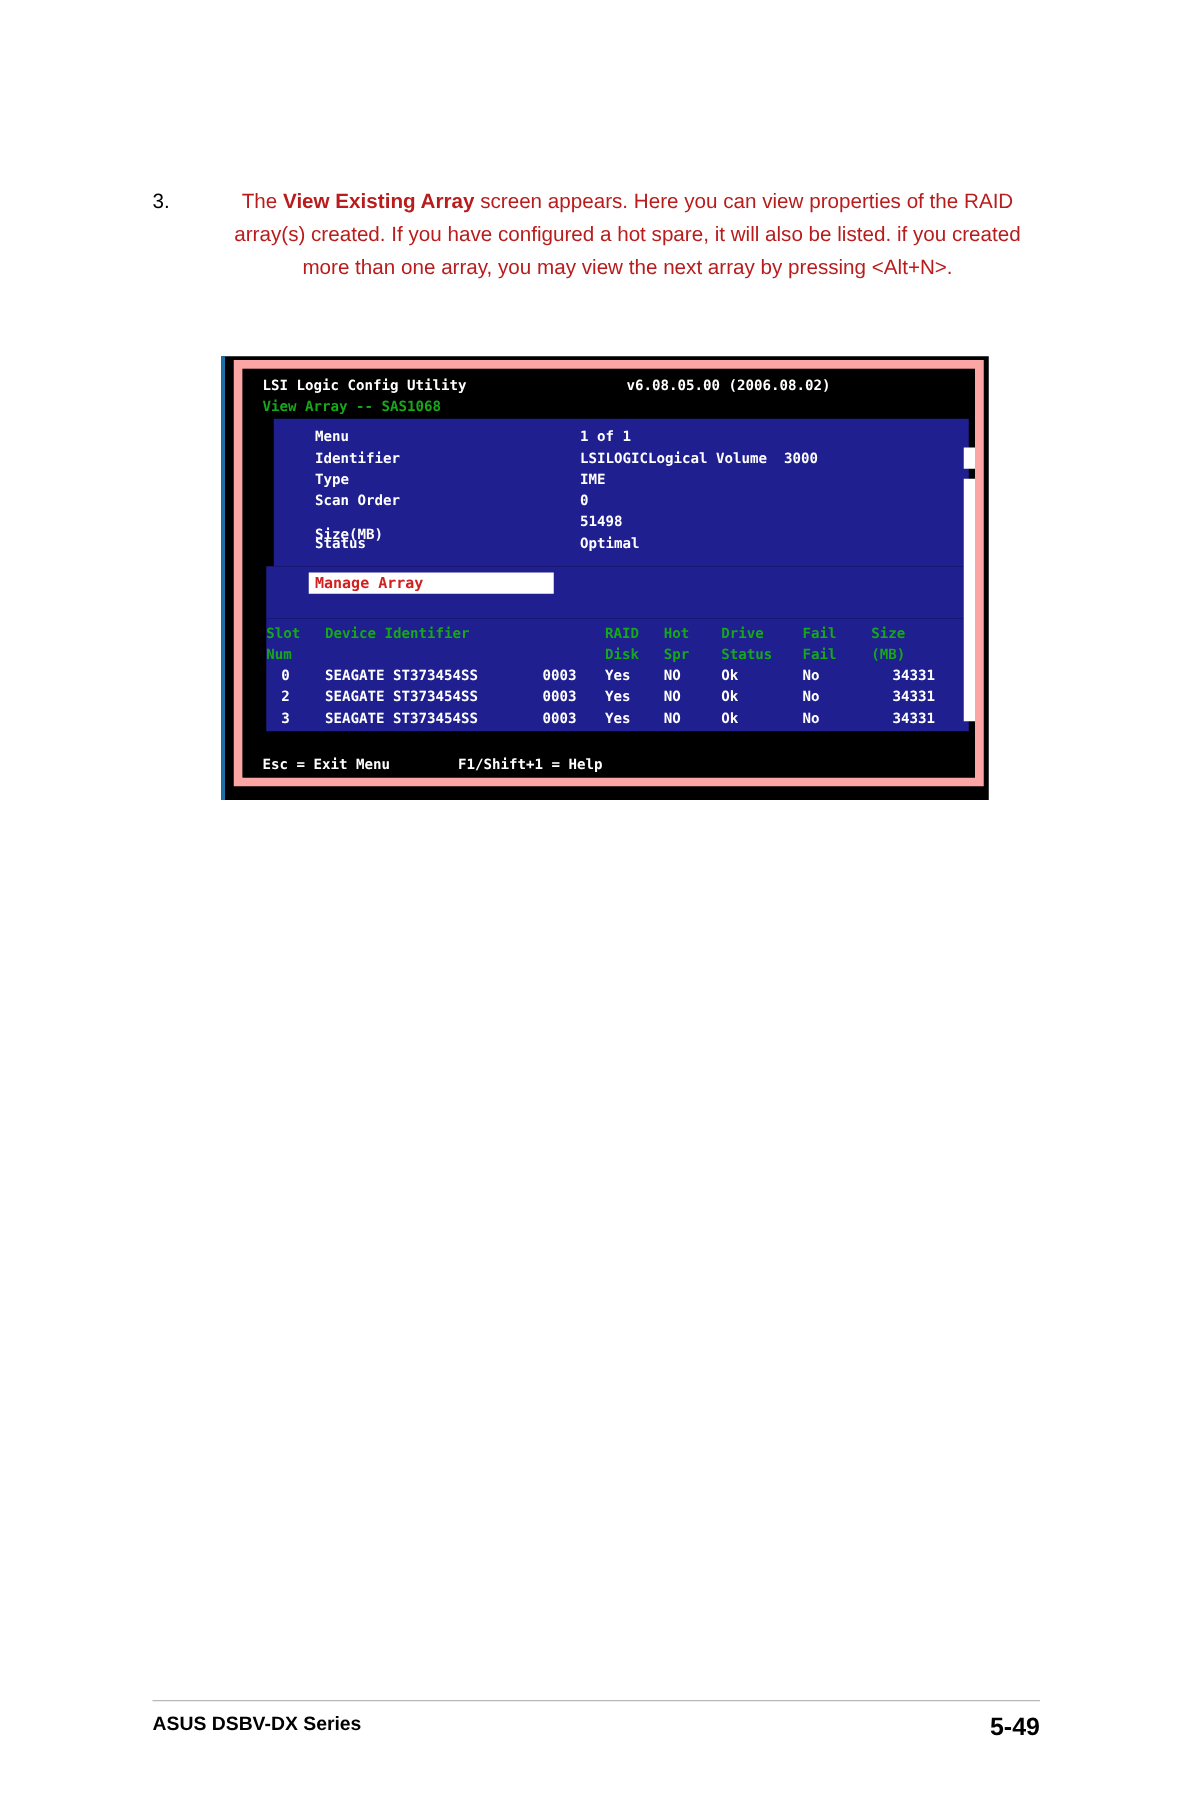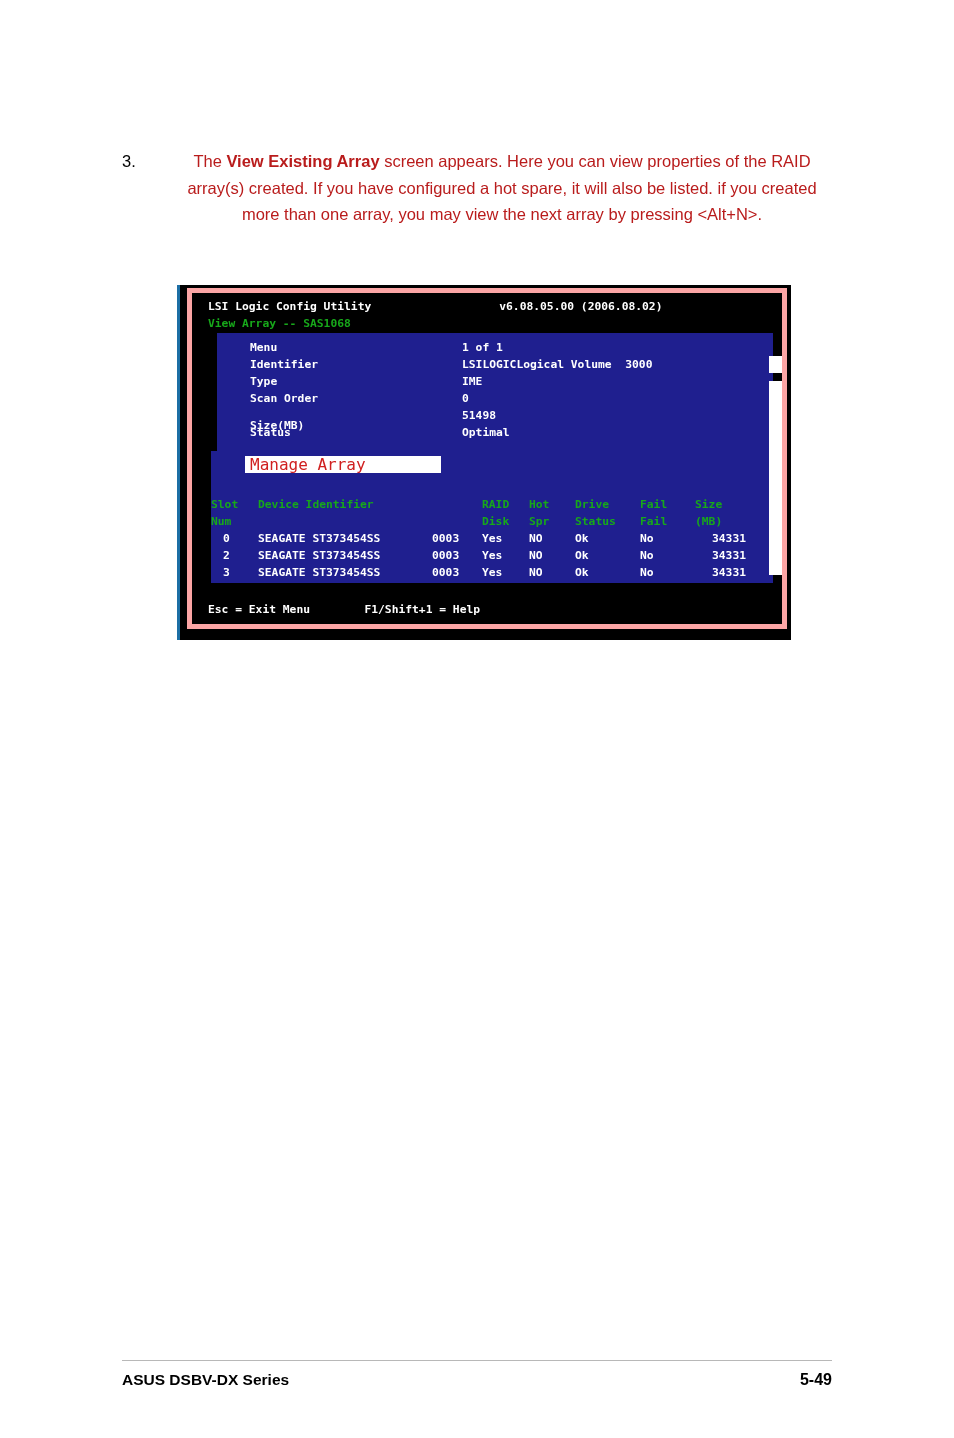--- a/index.html
+++ b/index.html
@@ -58,21 +58,21 @@
     width: 3px;
     height: 355px;
     background: #1d6fa5;
   }
   .bios-inner {
     position: absolute;
     left: 10px;
     top: 3px;
     width: 600px;
     height: 341px;
-    border: 5px solid #fca5a5;
+    border: 7px solid #fca5a5;
     background: #000000;
     box-sizing: border-box;
     overflow: hidden;
   }
 
   .term {
     position: absolute;
     left: 0;
     top: 0;
     width: 594px;
@@ -134,24 +134,24 @@
     top: 163px;
     width: 196px;
     height: 17px;
     background: #ffffff;
   }
   .manage-box span {
     position: absolute;
     left: 5px;
     top: 1px;
     color: #d02020;
-    font-weight: normal;
+    font-weight: bold;
     white-space: pre;
     font-family: "DejaVu Sans Mono", "Liberation Mono", monospace;
-    font-size: 16px;
+    font-size: 12px;
     line-height: 15px;
   }
 
   
   .panel-table {
     position: absolute;
     left: 19px;
     top: 200px;
     width: 562px;
     height: 90px;
@@ -222,21 +222,21 @@
     font-size: 15.5px;
     font-weight: bold;
     color: #000;
   }
   .footer-right {
     position: absolute;
     left: 770px;
     top: 1371px;
     width: 62px;
     text-align: right;
-    font-size: 16px;
+    font-size: 20px;
     font-weight: bold;
     color: #000;
   }
 </style>
 </head>
 <body>
 
 <div class="instruction">
   <div class="num">3.</div>
   <div class="body"><span>The </span><b>View Existing Array</b><span> screen appears. Here you can view properties of the RAID array(s) created. If you have configured a hot spare, it will also be listed. if you created more than one array, you may view the next array by pressing &lt;Alt+N&gt;.</span></div>

